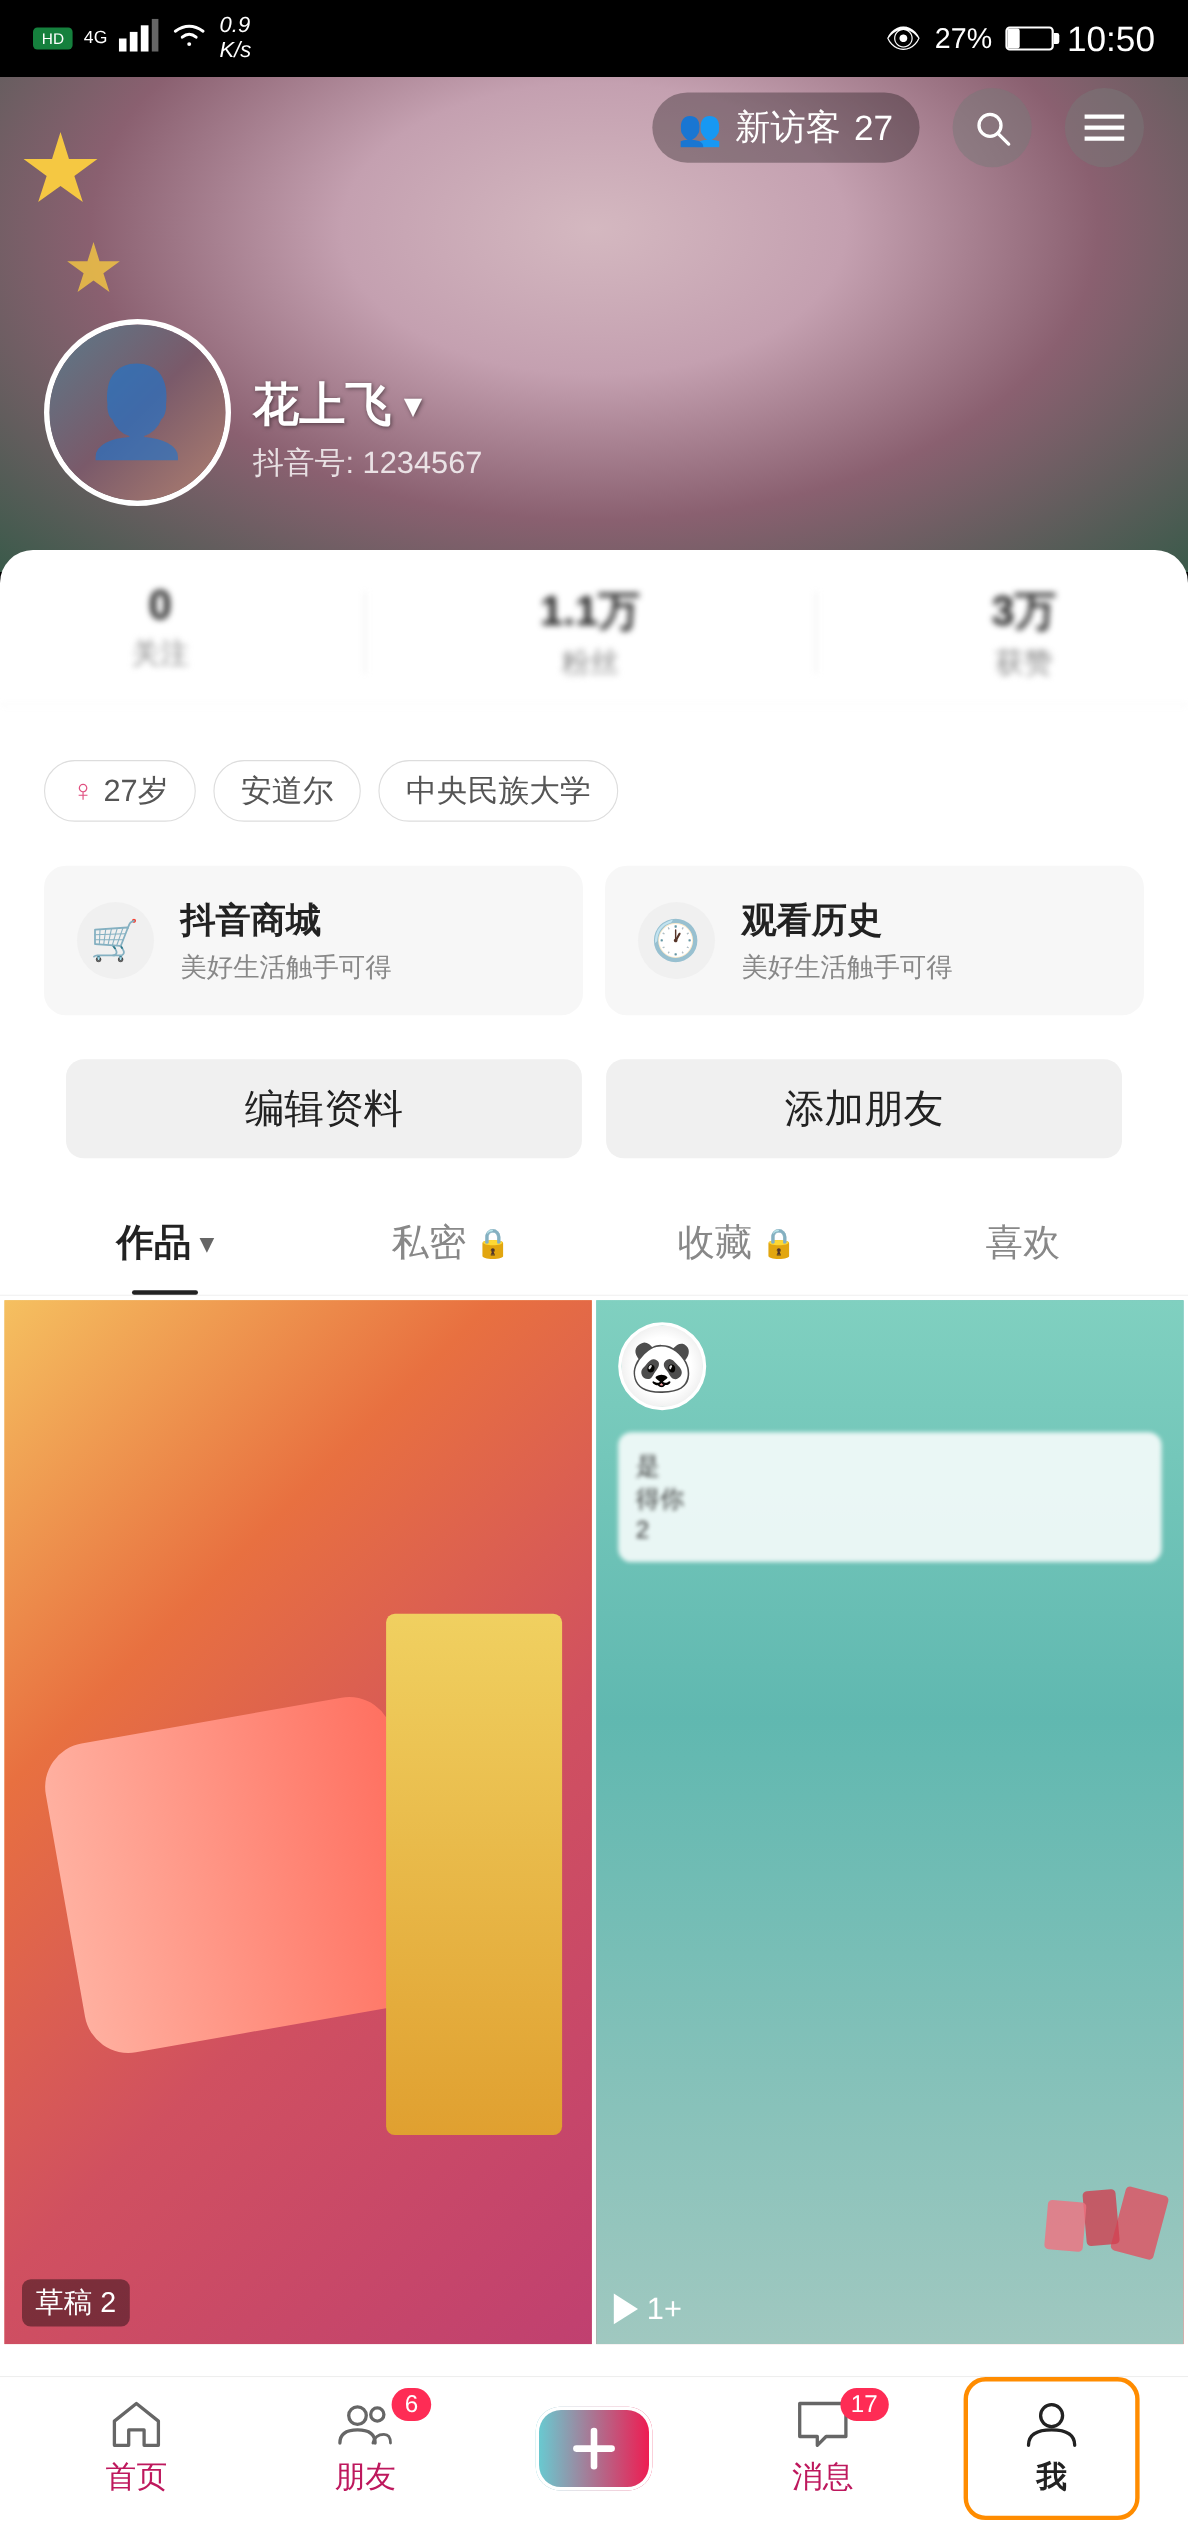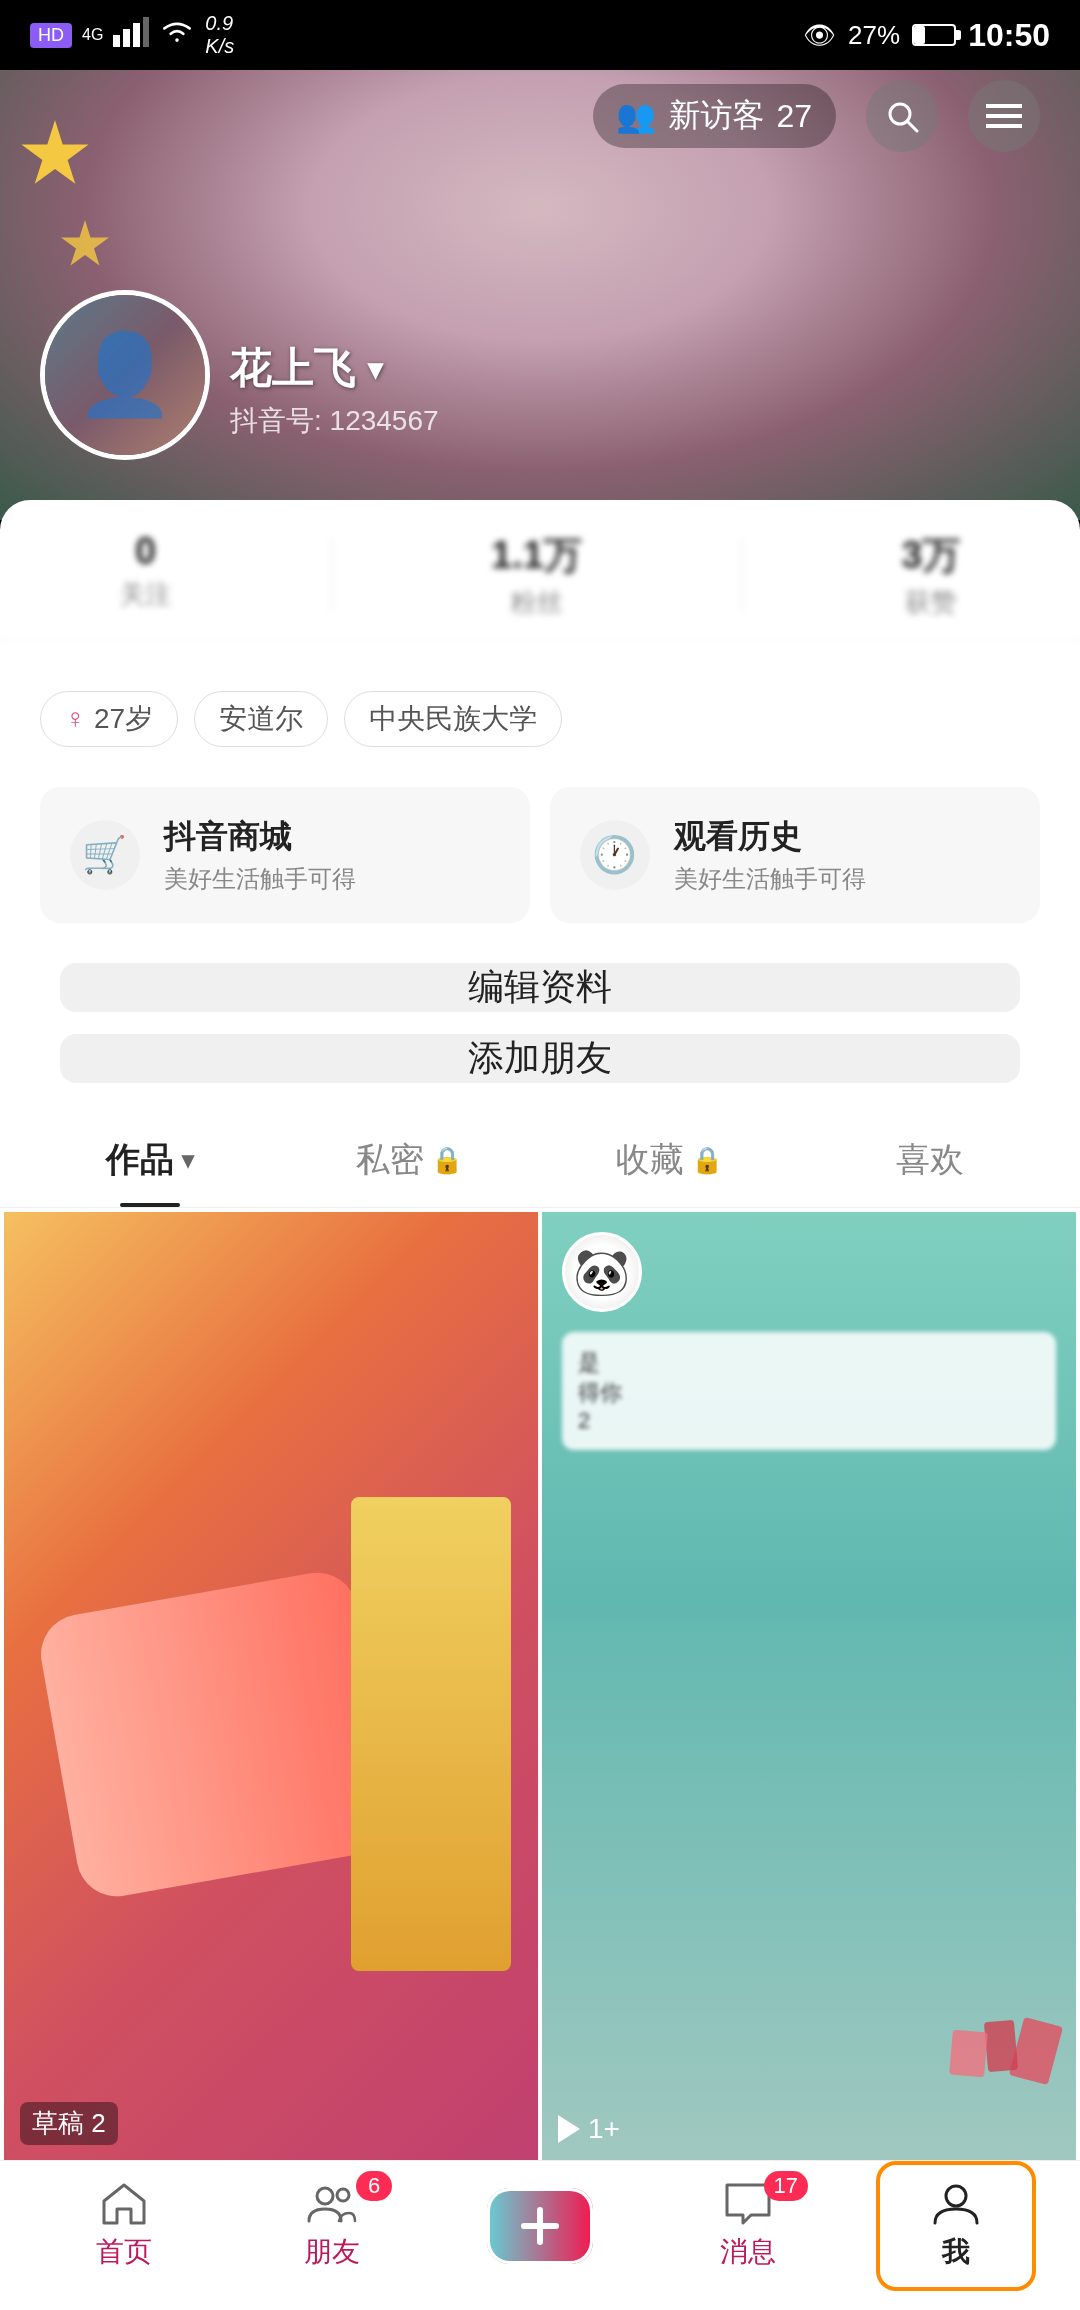--- a/index.html
+++ b/index.html
@@ -275,21 +275,20 @@
       font-size: 24px;
       color: #888;
       margin-top: 4px;
     }
 
     
     .action-buttons {
       display: flex;
       gap: 22px;
       padding: 20px 60px;
-      flex-direction: column;
     }
     .action-btn {
       flex: 1;
       background: #f0f0f0;
       border-radius: 16px;
       height: 90px;
       display: flex;
       align-items: center;
       justify-content: center;
       font-size: 36px;
@@ -483,21 +482,21 @@
       width: 44px; height: 44px;
       border: 3px solid #666;
       border-radius: 6px;
     }
   </style>
 </head>
 <body>
 
 <div class="status-bar">
   <div class="status-left">
-    <span style="background:#8b5cf6;color:#fff;padding:2px 8px;border-radius:4px;font-size:18px;">HD</span>
+    <span style="background:#15803d;color:#fff;padding:2px 8px;border-radius:4px;font-size:14px;">HD</span>
     <span style="font-size:16px;">4G</span>
     <span>
       <svg width="36" height="30" viewBox="0 0 36 30">
         <rect x="0" y="18" width="7" height="12" fill="#fff"></rect>
         <rect x="10" y="12" width="7" height="18" fill="#fff"></rect>
         <rect x="20" y="6" width="7" height="24" fill="#fff"></rect>
         <rect x="30" y="0" width="7" height="30" fill="#fff" opacity="0.4"></rect>
       </svg>
     </span>
     <span>
@@ -510,21 +509,21 @@
     <span style="font-size:20px;font-style:italic;">0.9<br>K/s</span>
   </div>
   <div class="status-right">
     <span>👁</span>
     <span>27%</span>
     <div class="battery-icon">
       <div class="battery-body">
         <div class="battery-fill"></div>
       </div>
     </div>
-    <span style="font-size:32px;font-weight:700;">10:50</span>
+    <span style="font-size:32px;font-weight:400;">10:50</span>
   </div>
 </div>
 
 <div class="profile-cover">
   <div class="cover-bg"></div>
   <div class="star star-1"></div>
   <div class="star star-2"></div>
 
   <div class="profile-actions">
     <div class="new-visitors">

